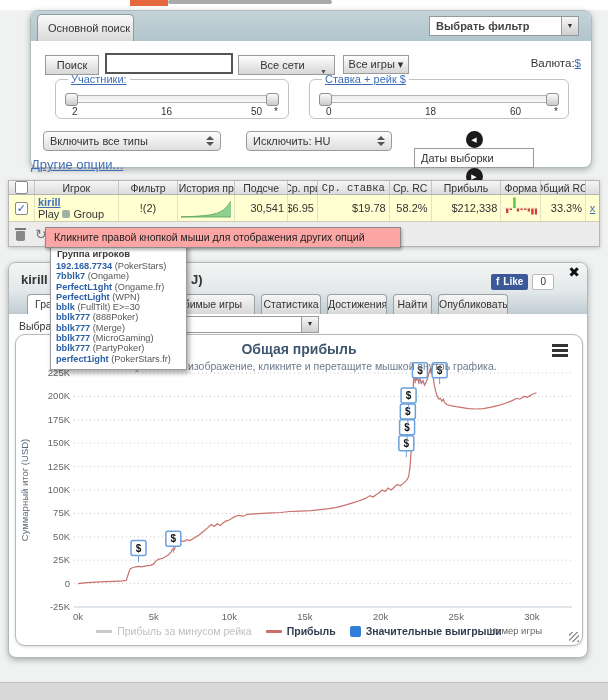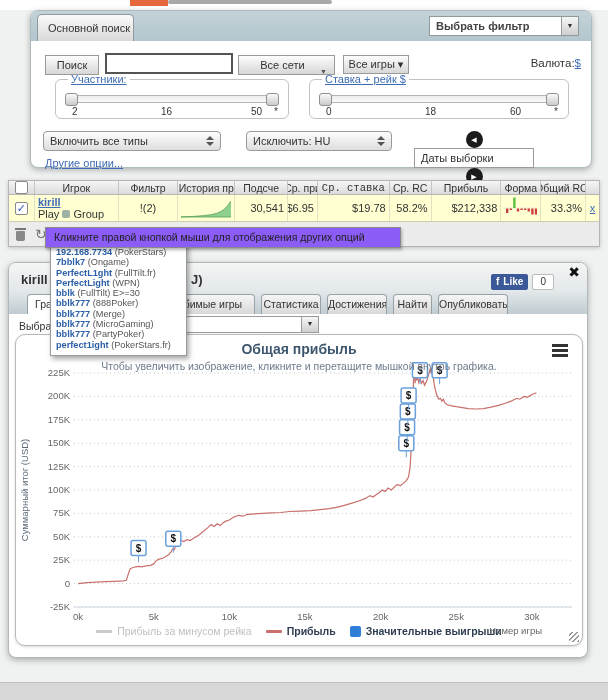--- a/index.html
+++ b/index.html
@@ -36,40 +36,40 @@
   .slider-labels { position:relative; height:12px; margin-top:3px; font-size:10px; color:#333; }
   .slider-labels span { position:absolute; }
   .type-select { position:absolute; height:20px; background:linear-gradient(#fdfdfd,#dedede); border:1px solid #9a9a9a; border-radius:4px; line-height:18px; padding:0 6px; }
   .updown { position:absolute; right:6px; top:4px; width:8px; }
   .updown i { display:block; width:0; height:0; border-left:4px solid transparent; border-right:4px solid transparent; }
   .updown i.u { border-bottom:4px solid #555; margin-bottom:2px; }
   .updown i.d { border-top:4px solid #555; }
   .dates-group { position:absolute; left:380px; top:120px; height:22px; display:flex; align-items:center;flex-direction:column; }
   .circ-btn { width:17px; height:17px; border-radius:50%; background:#1b1b1b; color:#fff; font-size:7px; text-align:center; line-height:17px; }
   .dates-box { width:120px; height:20px; background:#fff; border:1px solid #9a9a9a; line-height:18px; padding-left:6px; margin:0 3px; }
-  .other-opts { left:14px; top:146px; font-size:11px;text-decoration:underline; }
+  .other-opts { left:0; top:146px; font-size:13px;text-decoration:underline; }
 
   
   .rtable { left:8px; top:180px; width:592px; background:#fff; border:1px solid #b5b5b5; box-shadow:0 1px 4px rgba(0,0,0,.2); }
   .thead { display:flex; height:14px; background:linear-gradient(#f5f5f5,#dcdcdc); border-bottom:1px solid #b5b5b5; }
   .thead .cell { font-size:10.5px; color:#333; display:flex; align-items:center; justify-content:center; border-right:1px solid #c5c5c5; overflow:hidden; white-space:nowrap; }
   .trow { display:flex; height:27px; background:#ffffd2; border-bottom:1px solid #cfcfb0; }
   .trow .cell { display:flex; align-items:center; border-right:1px solid #e2e2c2; overflow:hidden; white-space:nowrap; font-size:11px; padding:0 3px; }
   .num { justify-content:flex-end; }
   .ctr { justify-content:center; }
   .checkbox { width:13px; height:13px; border:1px solid #8a8a8a; background:#fff; border-radius:2px; font-size:11px; line-height:11px; text-align:center; color:#2b57c4; font-weight:bold; }
   .player-cell { flex-direction:column; align-items:flex-start !important; justify-content:center; line-height:12px; }
   .toolbar-row { display:flex; align-items:center; height:24px; background:#ececec; padding-left:6px; gap:9px; }
   .trash { position:relative; width:11px; height:13px; }
   .trash .lid { position:absolute; top:0; left:0; width:11px; height:2px; background:#777; }
   .trash .bin { position:absolute; top:3px; left:1px; width:9px; height:10px; background:#888; border-radius:1px 1px 2px 2px; }
   .refresh { color:#777; font-size:14px; line-height:14px; }
 
   
-  .tooltip { left:45px; top:227px; width:356px; height:21px; background:#8b5cf6; border:1px solid #8a8a8a; box-shadow:1px 2px 3px rgba(0,0,0,.3); line-height:19px; padding-left:8px; font-size:10.5px; color:#222; z-index:60; }
+  .tooltip { left:45px; top:227px; width:356px; height:21px; background:#fca5a5; border:1px solid #8a8a8a; box-shadow:1px 2px 3px rgba(0,0,0,.3); line-height:19px; padding-left:8px; font-size:10.5px; color:#222; z-index:60; }
   .popup { left:50px; top:243px; width:137px; background:#fff; border:1px solid #9a9a9a; box-shadow:2px 3px 5px rgba(0,0,0,.35); z-index:50; padding:3px 0 5px; }
   .popup-header { font-weight:bold; color:#3a3a3a; font-size:9.5px; padding:1px 6px 2px; }
   .popup-item { font-size:9.2px; line-height:10.3px; padding:0 5px; white-space:nowrap; cursor:pointer; }
   .popup-item b { color:#2b5fa7; }
   .popup-item span.site { color:#555; }
 
   
   .player-panel { left:8px; top:262px; width:580px; height:396px; background:#fff; border:1px solid #b0b8ba; border-radius:8px; box-shadow:0 2px 6px rgba(0,0,0,.3); }
   .pheader { position:absolute; left:0; top:0; right:0; height:51px; background:linear-gradient(#f4f5f5 0%,#e3e8ea 55%,#bfccd2 100%); border-radius:7px 7px 0 0; }
   .ptitle { position:absolute; top:9px; font-size:13px; font-weight:bold; color:#333; }
@@ -236,24 +236,25 @@
         <div class="lid"></div>
         <div class="bin"></div>
       </div>
     <div class="refresh">↻</div>
   </div>
 </div>
 
 <div class="abs tooltip">Кликните правой кнопкой мыши для отображения других опций</div>
 
 <div class="abs popup">
+  <div class="popup-header">Группа игроков</div>
   <div id="popup-items">
       <div class="popup-item"><b>192.168.7734</b> <span class="site">(PokerStars)</span></div>
       <div class="popup-item"><b>7bblk7</b> <span class="site">(Ongame)</span></div>
-      <div class="popup-item"><b>PerfectL1ght</b> <span class="site">(FullTilt.fr)</span></div>
+      <div class="popup-item"><b>PerfectL1ght</b> <span class="site">(Ongame.fr)</span></div>
       <div class="popup-item"><b>PerfectLight</b> <span class="site">(WPN)</span></div>
       <div class="popup-item"><b>bblk</b> <span class="site">(FullTilt)</span> <span class="site">E&gt;=30</span></div>
       <div class="popup-item"><b>bblk777</b> <span class="site">(888Poker)</span></div>
       <div class="popup-item"><b>bblk777</b> <span class="site">(Merge)</span></div>
       <div class="popup-item"><b>bblk777</b> <span class="site">(MicroGaming)</span></div>
       <div class="popup-item"><b>bblk777</b> <span class="site">(PartyPoker)</span></div>
       <div class="popup-item"><b>perfect1ight</b> <span class="site">(PokerStars.fr)</span></div>
     </div>
 </div>
 

